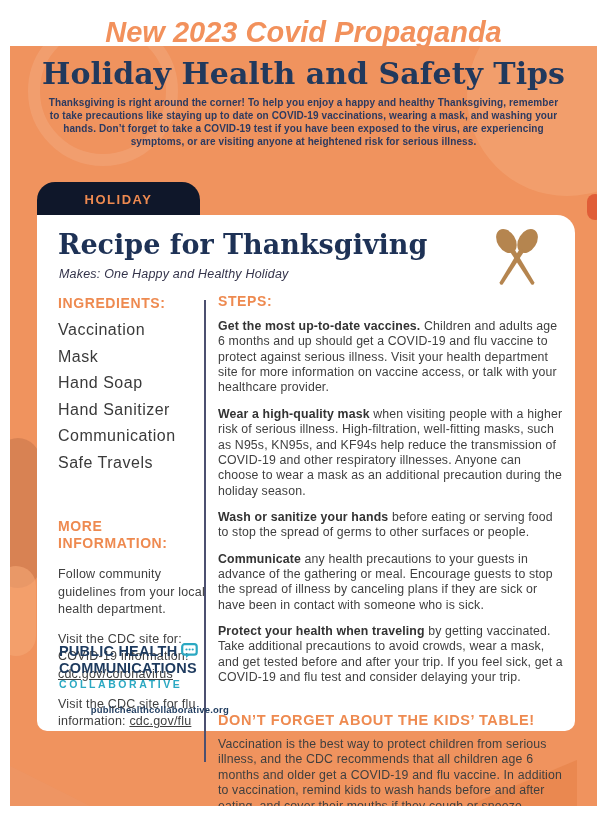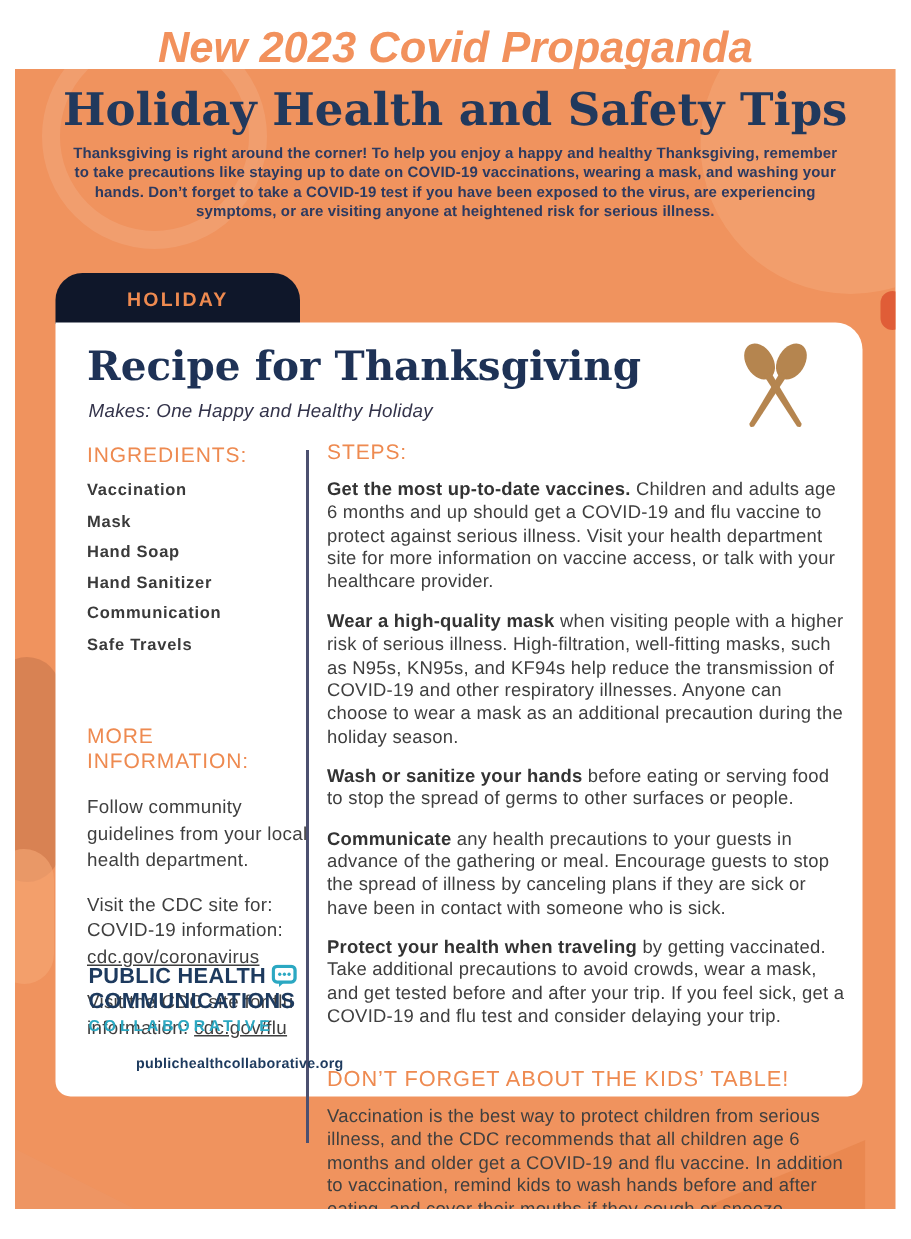--- a/index.html
+++ b/index.html
@@ -68,25 +68,25 @@
   .spoons{ position:absolute; right:26px; top:10px; }
 
   .divider{
     position:absolute; left:167px; top:85px; width:2px; height:462px;
     background:#4c5070;
   }
 
   
   .left-col{ position:absolute; left:21px; top:80px; width:147px; }
   .h-orange{
-    color:#ee8a50; font-weight:normal; font-size:14px; letter-spacing:.6px;
+    color:#ee8a50; font-weight:bold; font-size:14px; letter-spacing:.6px;
   }
   .ingredients-list{ list-style:none; margin-top:10px; }
   .ingredients-list li{
-    font-weight:bold; font-size:11px; color:#3a3a3a; letter-spacing:.5px;
+    font-weight:normal; font-size:16px; color:#3a3a3a; letter-spacing:.5px;
     margin-bottom:8.5px;
   }
   .more-heading{ margin-top:46px; max-width:118px; line-height:1.28; }
   .more-p{
     margin-top:13px; font-size:12.5px; line-height:1.38; color:#3f3f3f;
     letter-spacing:.2px;
   }
   .more-p a{ color:#3f3f3f; text-decoration:underline; }
 
   

